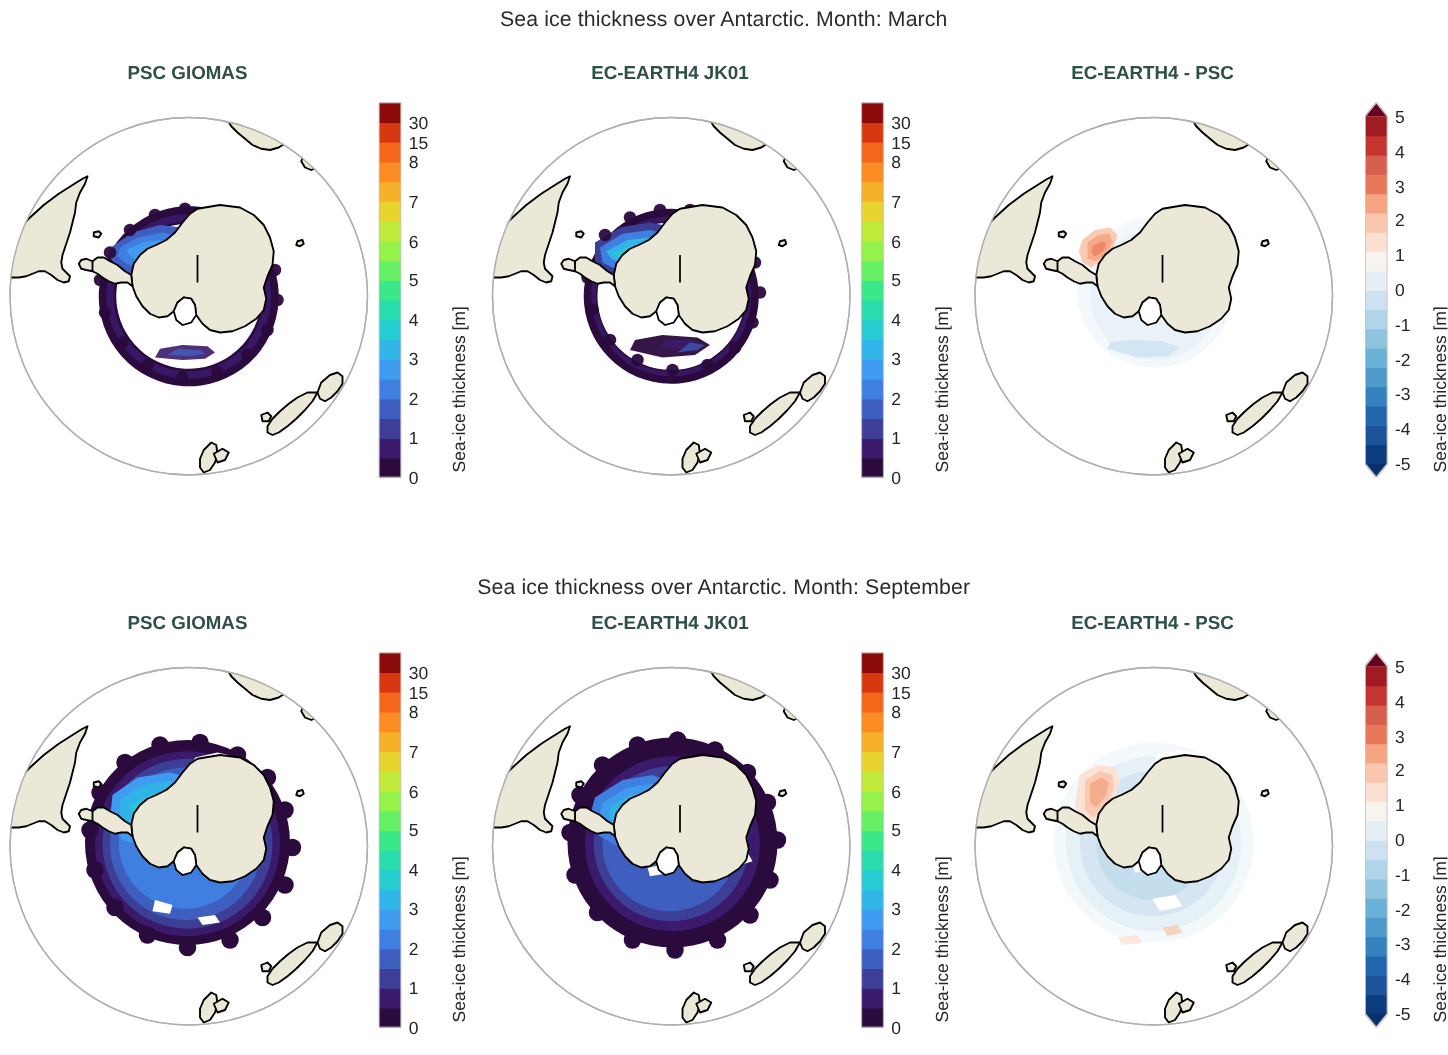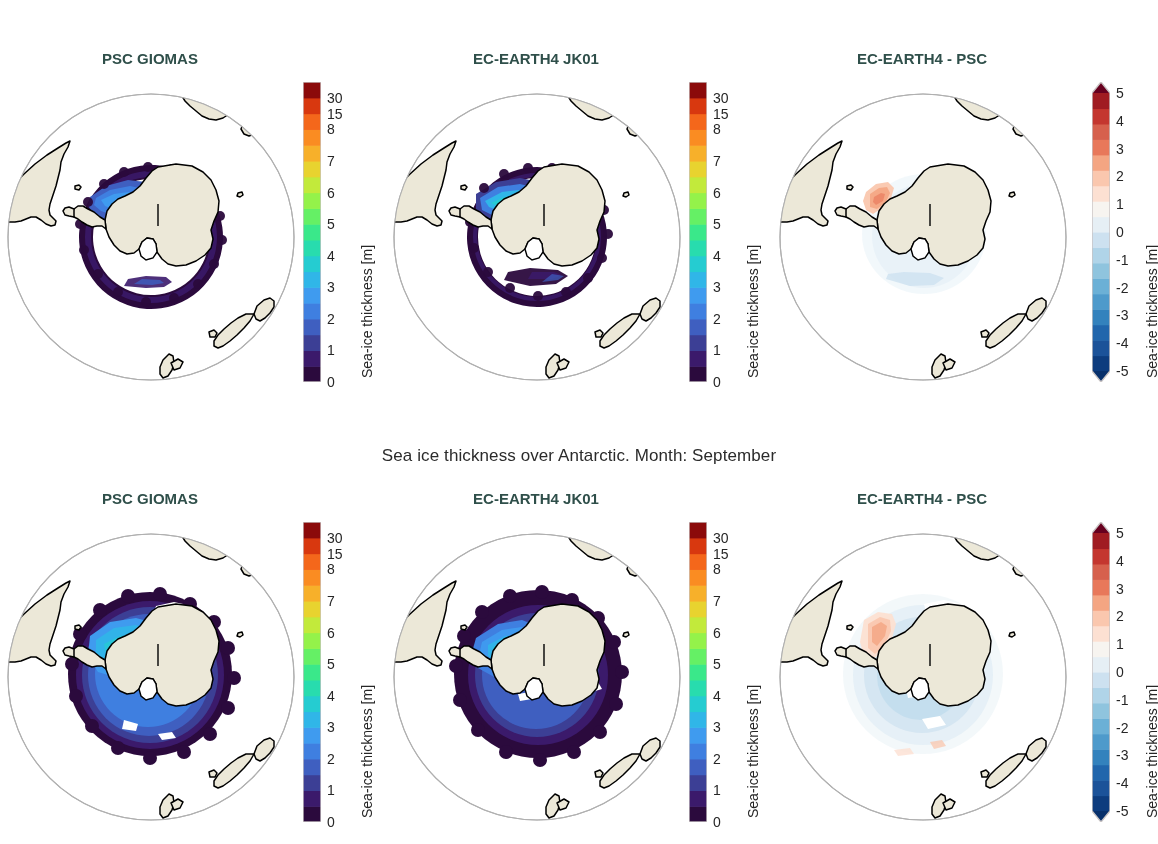--- a/index.html
+++ b/index.html
@@ -3,21 +3,21 @@
 <meta charset="utf-8">
 <style>
   html,body{margin:0;padding:0;background:#ffffff;}
   body{width:1158px;height:844px;position:relative;overflow:hidden;
        font-family:"Liberation Sans","DejaVu Sans",sans-serif;}
   .fig{position:absolute;left:0;top:0;width:1158px;height:844px;}
 
   .suptitle{position:absolute;width:100%;text-align:center;
             font-size:17px;color:#2b2b2b;letter-spacing:.1px;}
   .suptitle.s1{top:6px;}
-  .suptitle.s2{top:446px;}
+  .suptitle.s2{top:460px;}
 
   .panel{position:absolute;}
   .panel-title{position:absolute;width:100%;text-align:center;
                font-size:15px;font-weight:bold;color:#2f4f4a;}
   .map-wrap{position:absolute;}
 
   .cbar{position:absolute;}
   .cbar .bar{position:absolute;left:0;top:0;}
   .cbar .ticks{position:absolute;}
   .cbar .tk{position:absolute;font-size:14px;color:#262626;
@@ -25,20 +25,21 @@
   .cbar .cblabel{position:absolute;font-size:14px;color:#262626;
                  white-space:nowrap;transform-origin:0 0;
                  transform:rotate(-90deg);}
   svg{display:block;}
 </style>
 </head>
 <body>
 
 <div class="fig">
 
+  <div class="suptitle s1">Sea ice thickness over Antarctic. Month: March</div>
 
   <div class="panel" style="left:0px;top:50px;width:300px;height:350px;">
     <div class="panel-title">PSC GIOMAS</div>
     <div class="map-wrap" style="left:6px;top:24px;">
       <svg width="290" height="320" viewBox="0 0 290 320">
         <defs>
           <clipPath id="globeA1">
               <circle cx="145" cy="163" r="143"></circle>
             </clipPath>
           <g id="coastPaths">

